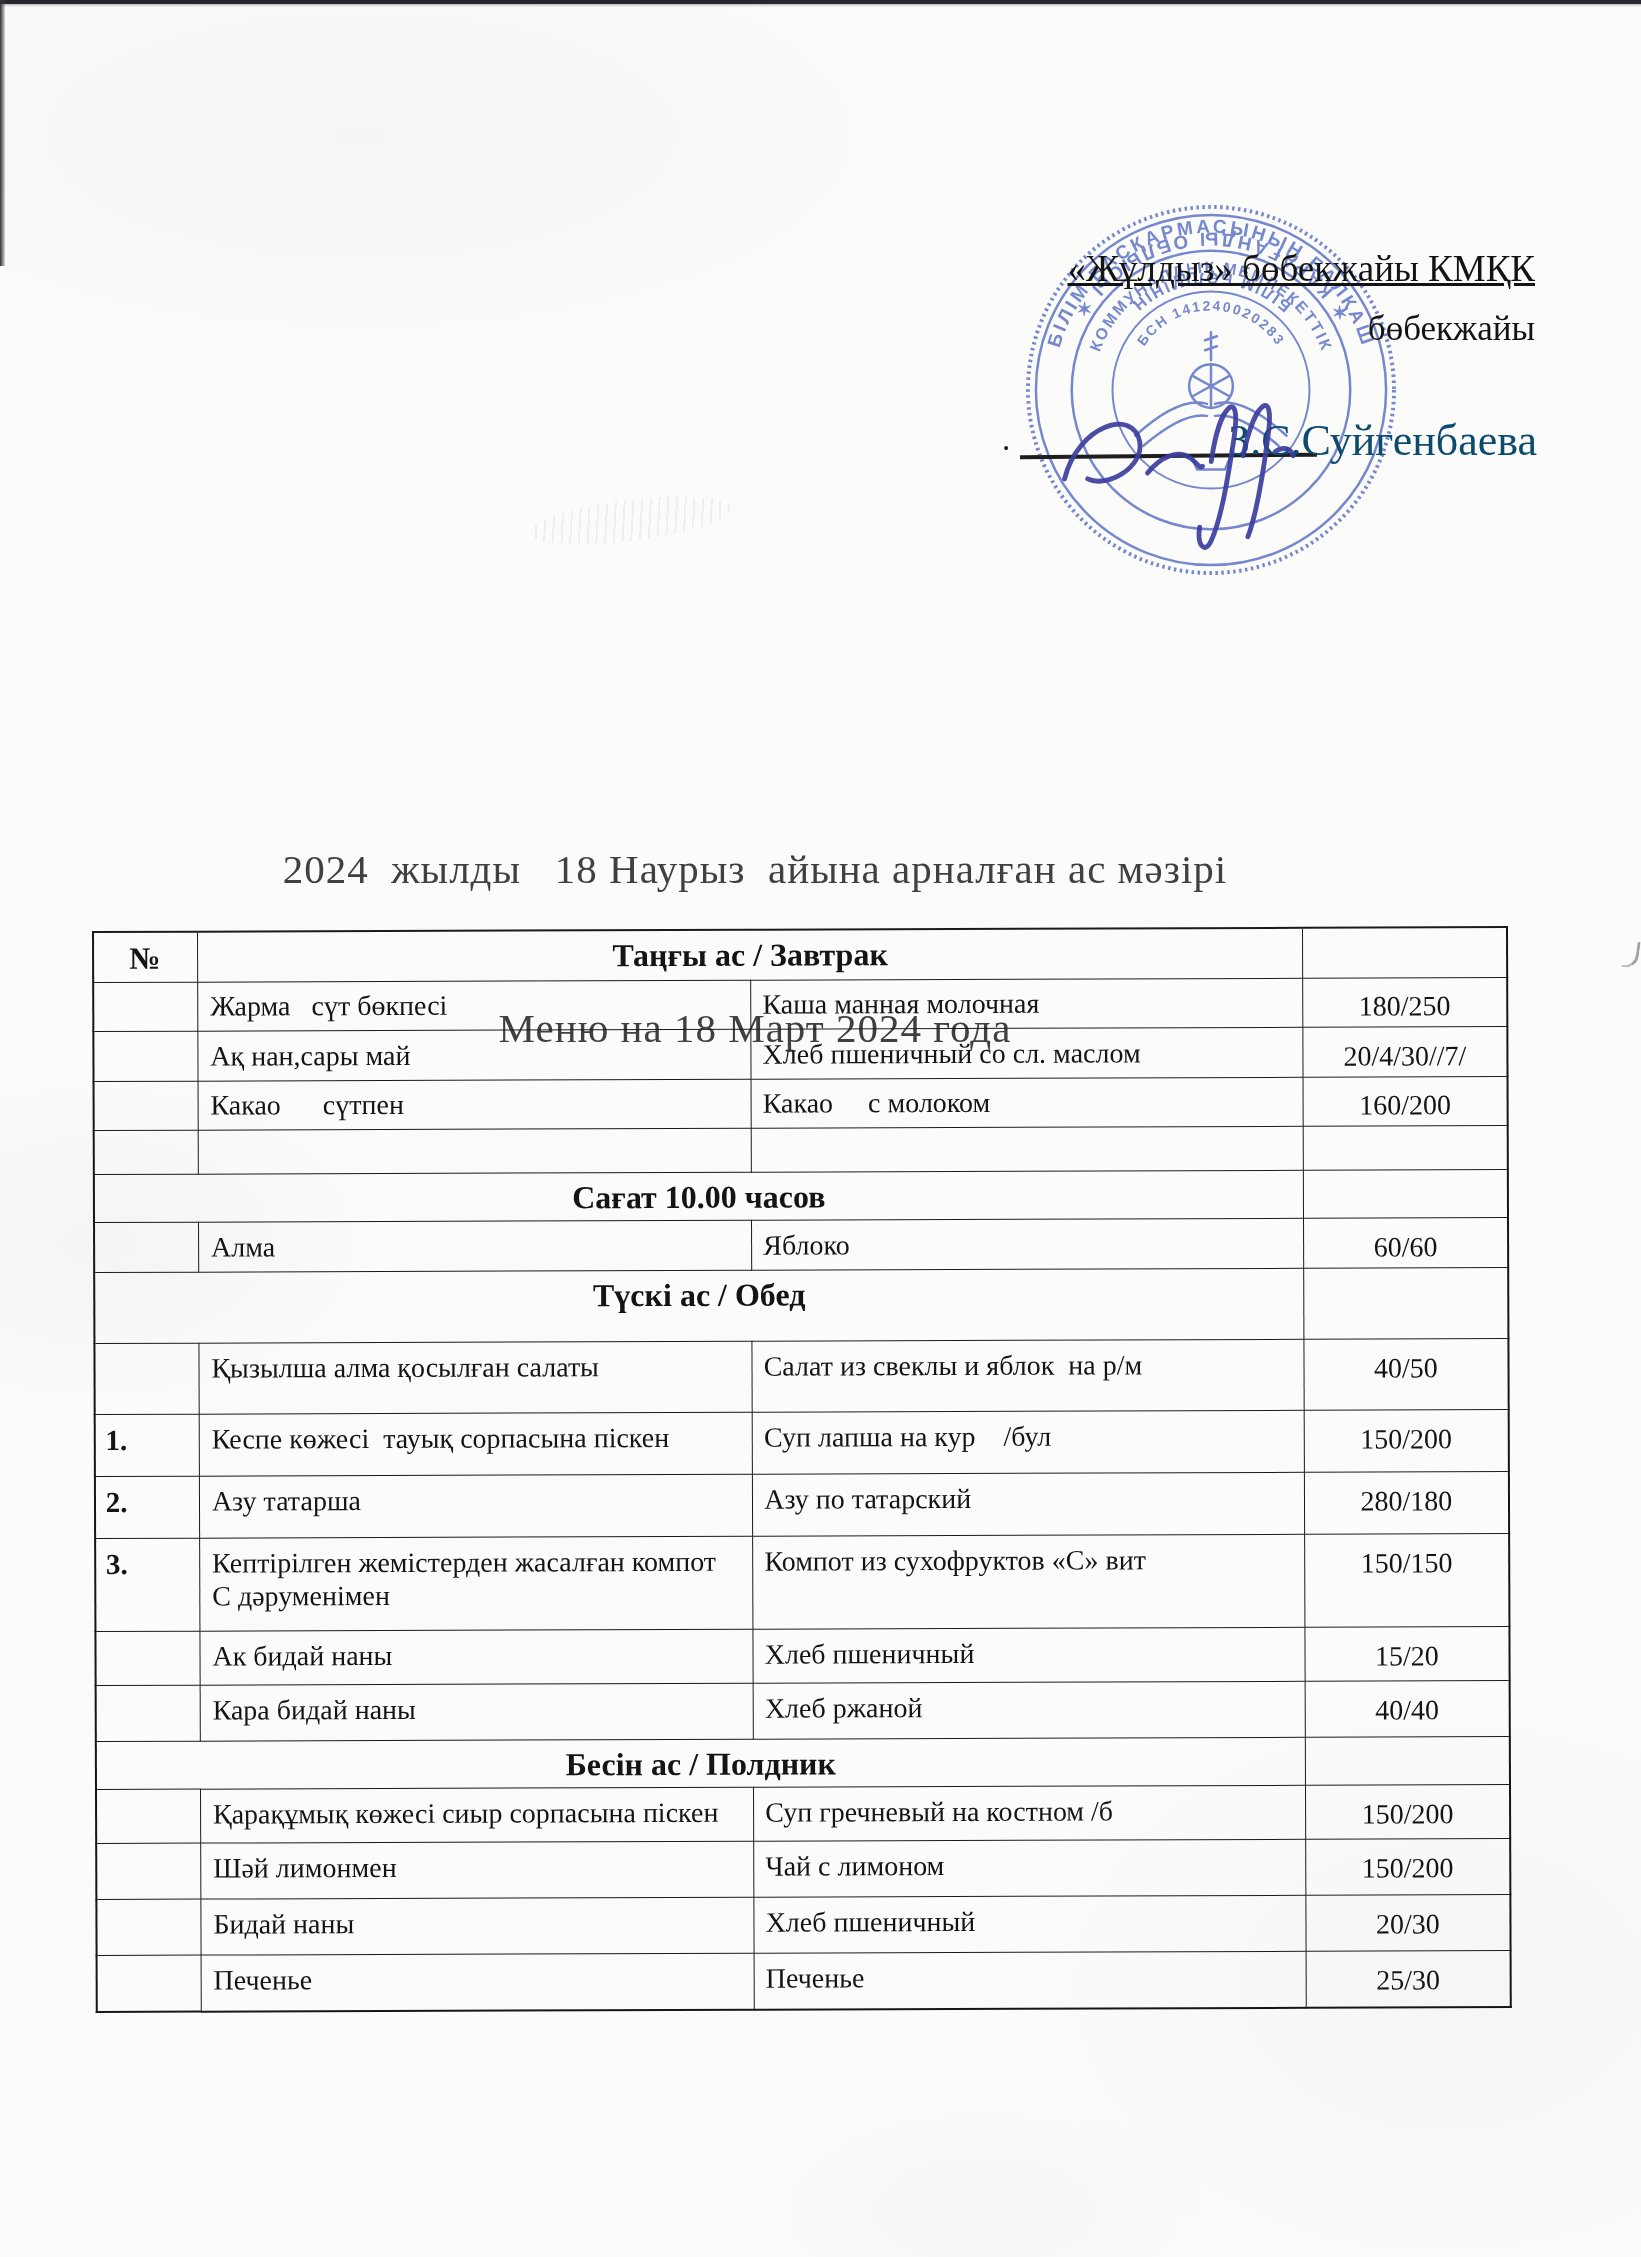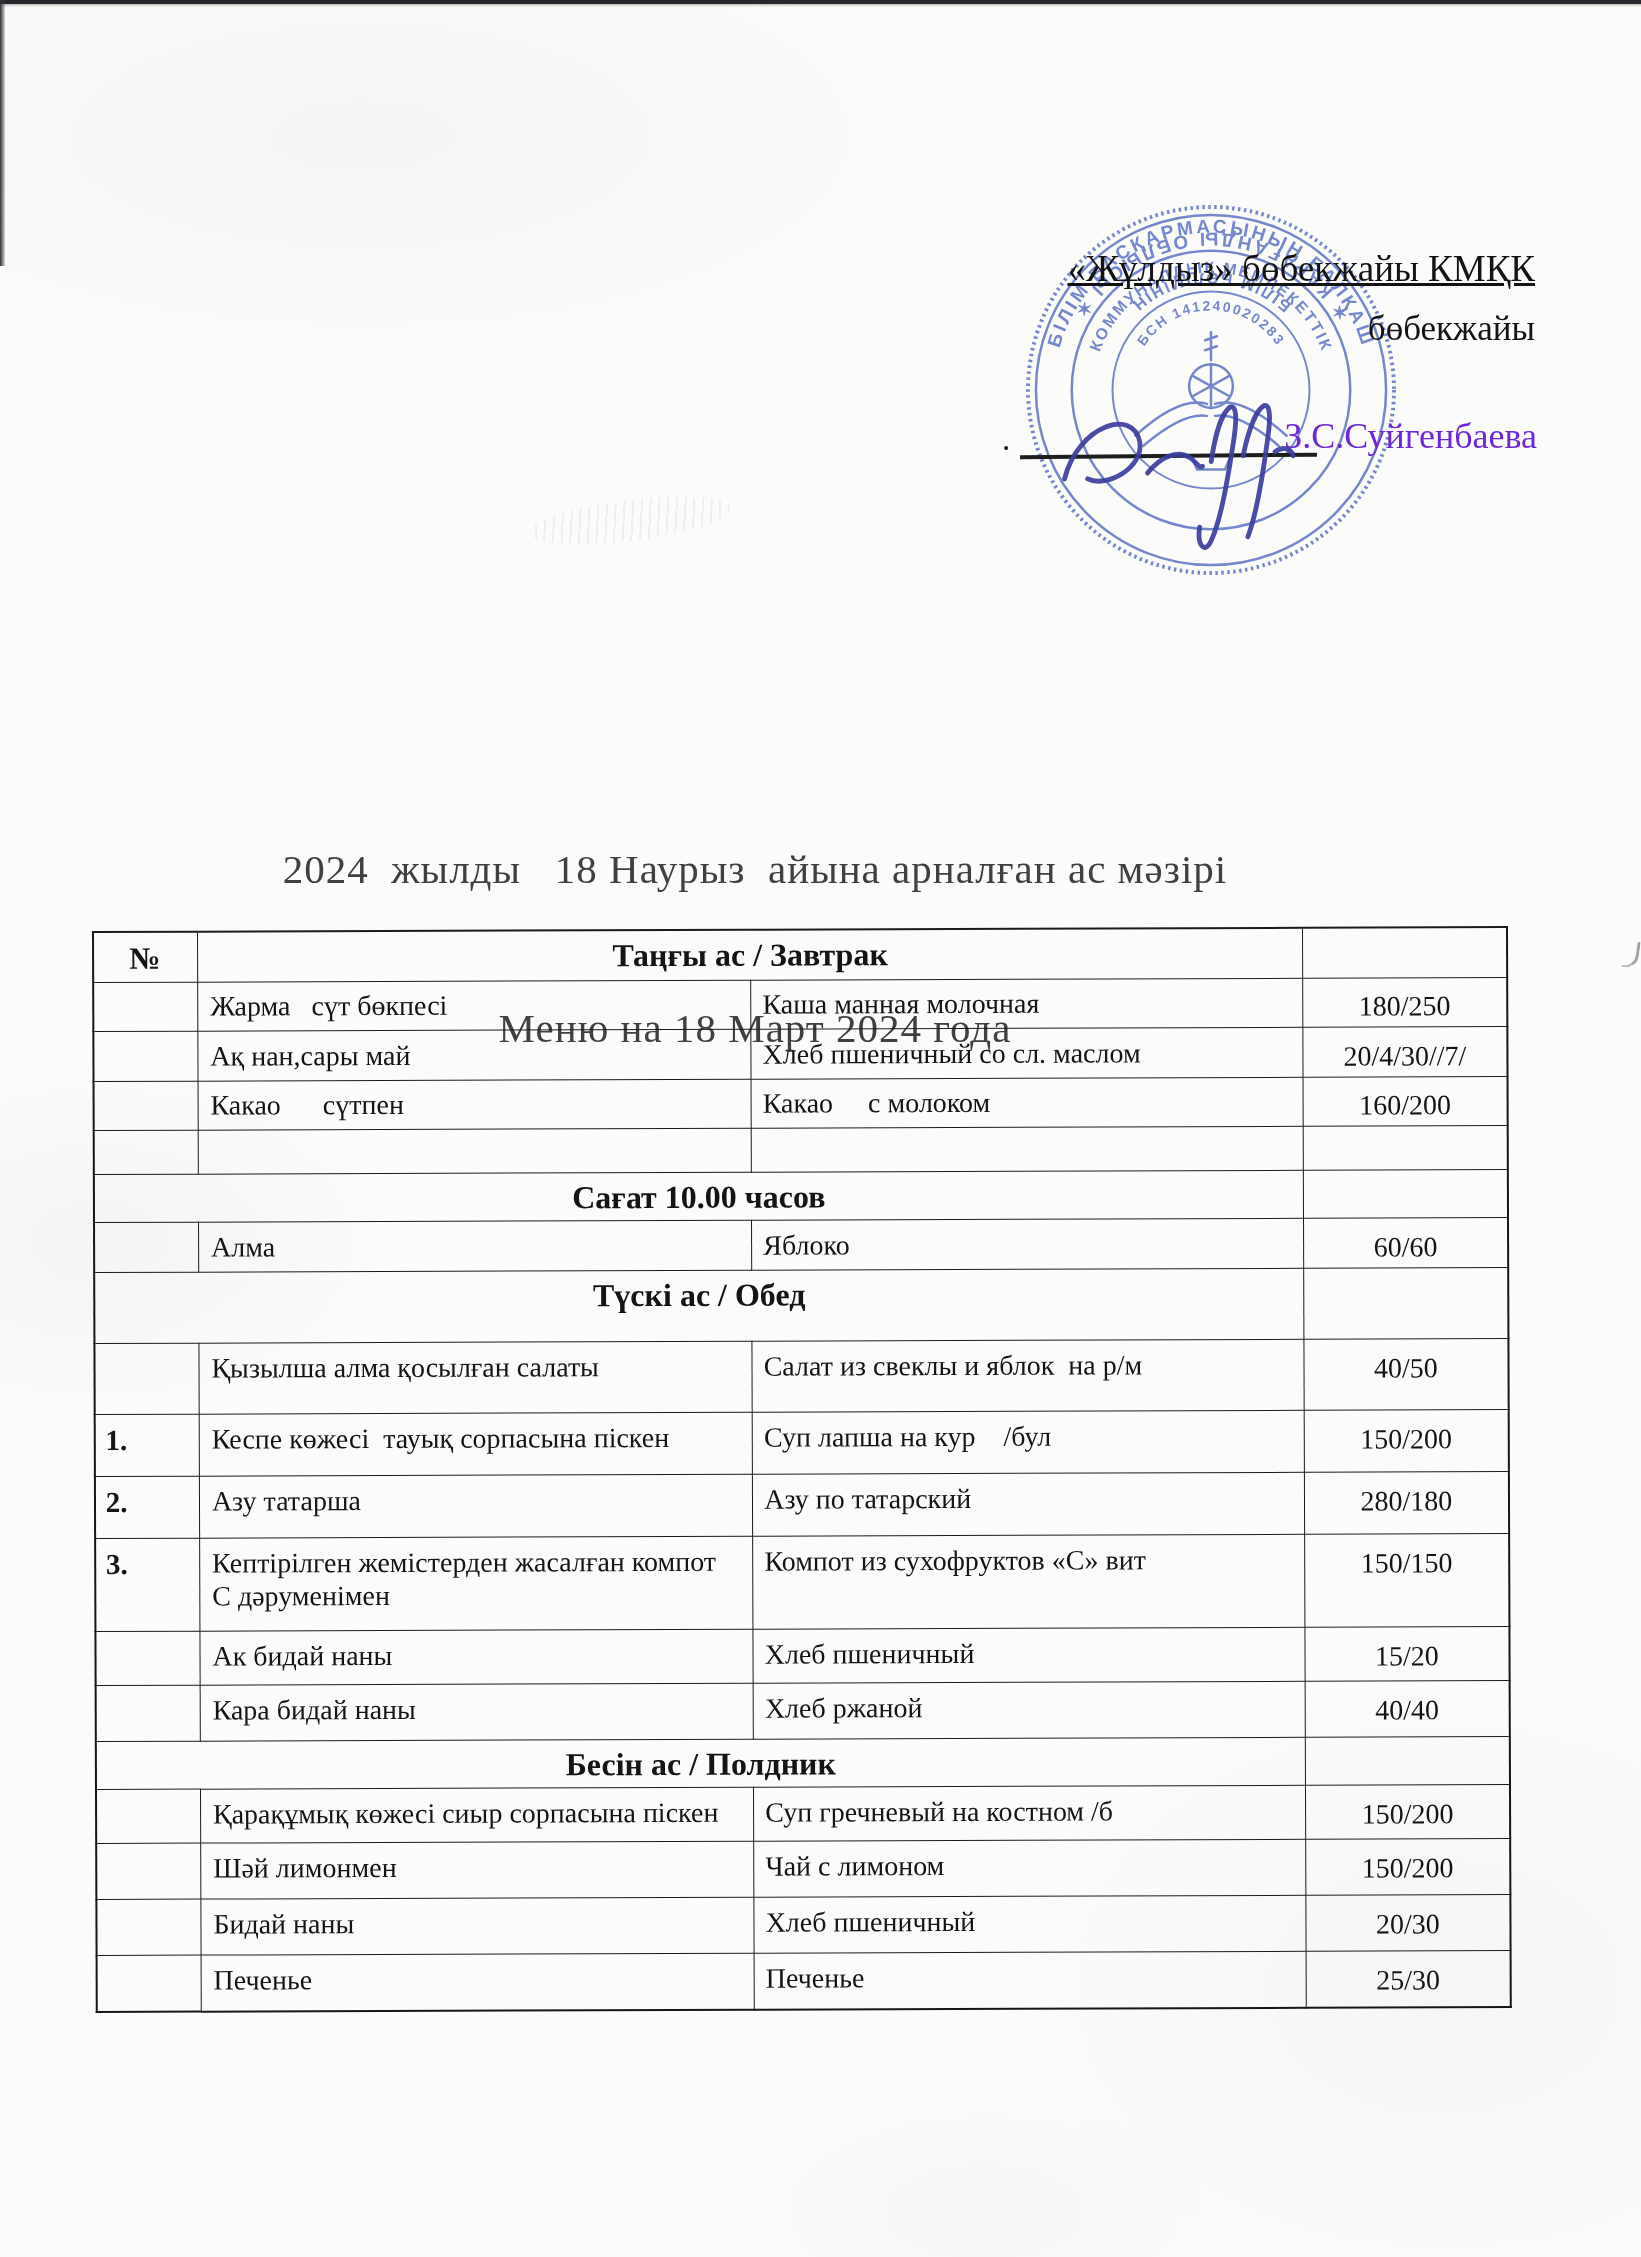--- a/index.html
+++ b/index.html
@@ -24,21 +24,21 @@
     position:absolute;left:529px;top:500px;width:203px;height:41px;opacity:.5;
     background:repeating-linear-gradient(100deg, rgba(95,95,108,.16) 0 1.9px, transparent 1.9px 8.7px);
     border-radius:50%;transform:rotate(-7deg);
   }
 
   
   .approval{position:absolute;top:239px;right:106px;text-align:right;font-size:35px;line-height:60px;color:#131313;}
   .approval .org{font-size:37px;text-decoration:underline;}
   .sig-line{position:absolute;left:1020px;top:454px;width:297px;height:3.9px;background:#1e1e1e;transform:rotate(-.5deg);}
   .sig-dot{position:absolute;left:1002px;top:421px;font-size:33px;color:#222;}
-  .director-name{position:absolute;right:104px;top:415px;font-size:36px;color:#6d28d9;}
+  .director-name{position:absolute;right:104px;top:415px;font-size:44px;color:#0c4a6e;}
 
   
   .stamp{position:absolute;left:1022px;top:201px;width:378px;height:378px;opacity:.85;}
   .sig-svg{position:absolute;left:1045px;top:365px;width:290px;height:193px;}
 
   
   .doc-title{position:absolute;left:159px;top:749px;width:1192px;text-align:center;font-weight:normal;font-size:41px;letter-spacing:1px;color:#404040;white-space:pre-wrap;}
   .doc-title .t1{margin-bottom:15.4px;}
 
   

